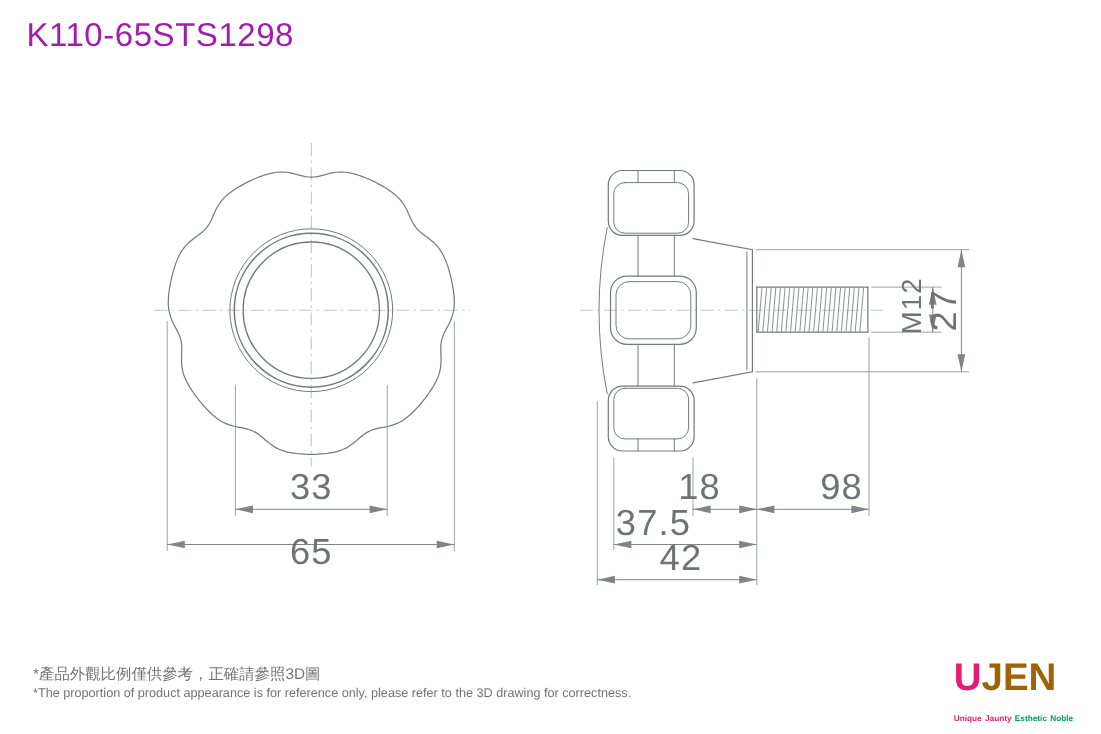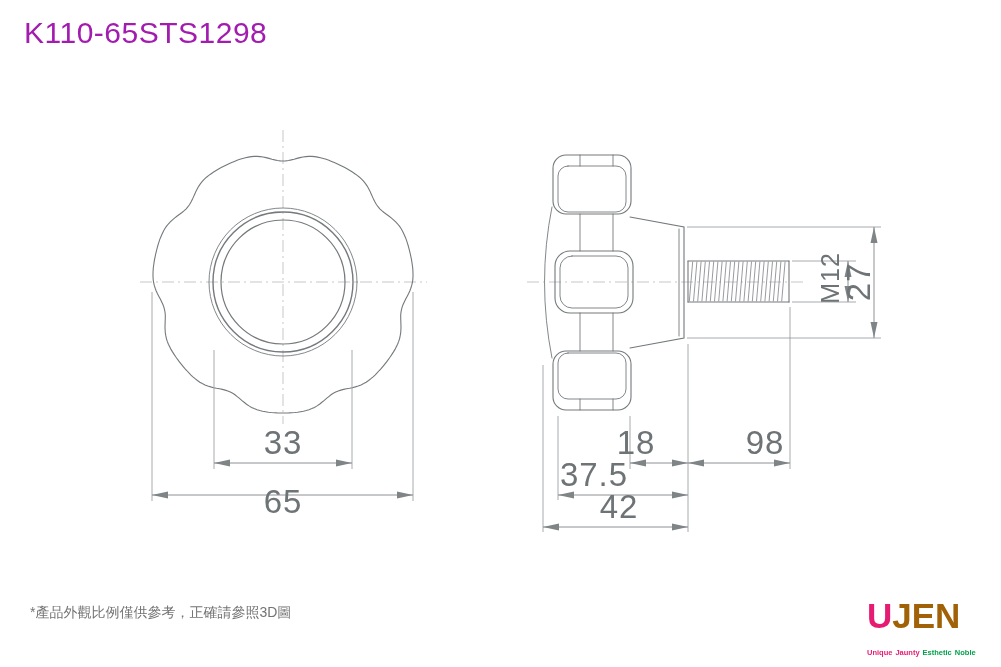--- a/index.html
+++ b/index.html
@@ -117,20 +117,21 @@
   <div class="dim-label" style="left:283px;top:459px;">33</div>
   <div class="dim-label" style="left:283px;top:518px;">65</div>
   <div class="dim-label" style="left:636px;top:459px;">18</div>
   <div class="dim-label" style="left:765px;top:459px;">98</div>
   <div class="dim-label" style="left:594px;top:491px;">37.5</div>
   <div class="dim-label" style="left:619px;top:523px;">42</div>
   <div class="dim-label rot small" style="left:830px;top:278px;">M12</div>
   <div class="dim-label rot" style="left:858px;top:282px;">27</div>
 
   <div class="footnote zh">*產品外觀比例僅供參考，正確請參照3D圖</div>
+  <div class="footnote en">*The proportion of product appearance is for reference only, please refer to the 3D drawing for correctness.</div>
 
   <div class="logo">
     <div class="logo-brand">
       <span style="color: rgb(230, 28, 115);">U</span>
         <span style="color: #a16207;">JEN</span>
     </div>
     <div class="logo-tagline">
         <span style="color: rgb(230, 28, 115);">Unique</span>
         <span style="color: rgb(230, 28, 115);">Jaunty</span>
         <span style="color: rgb(0, 161, 75);">Esthetic</span>

